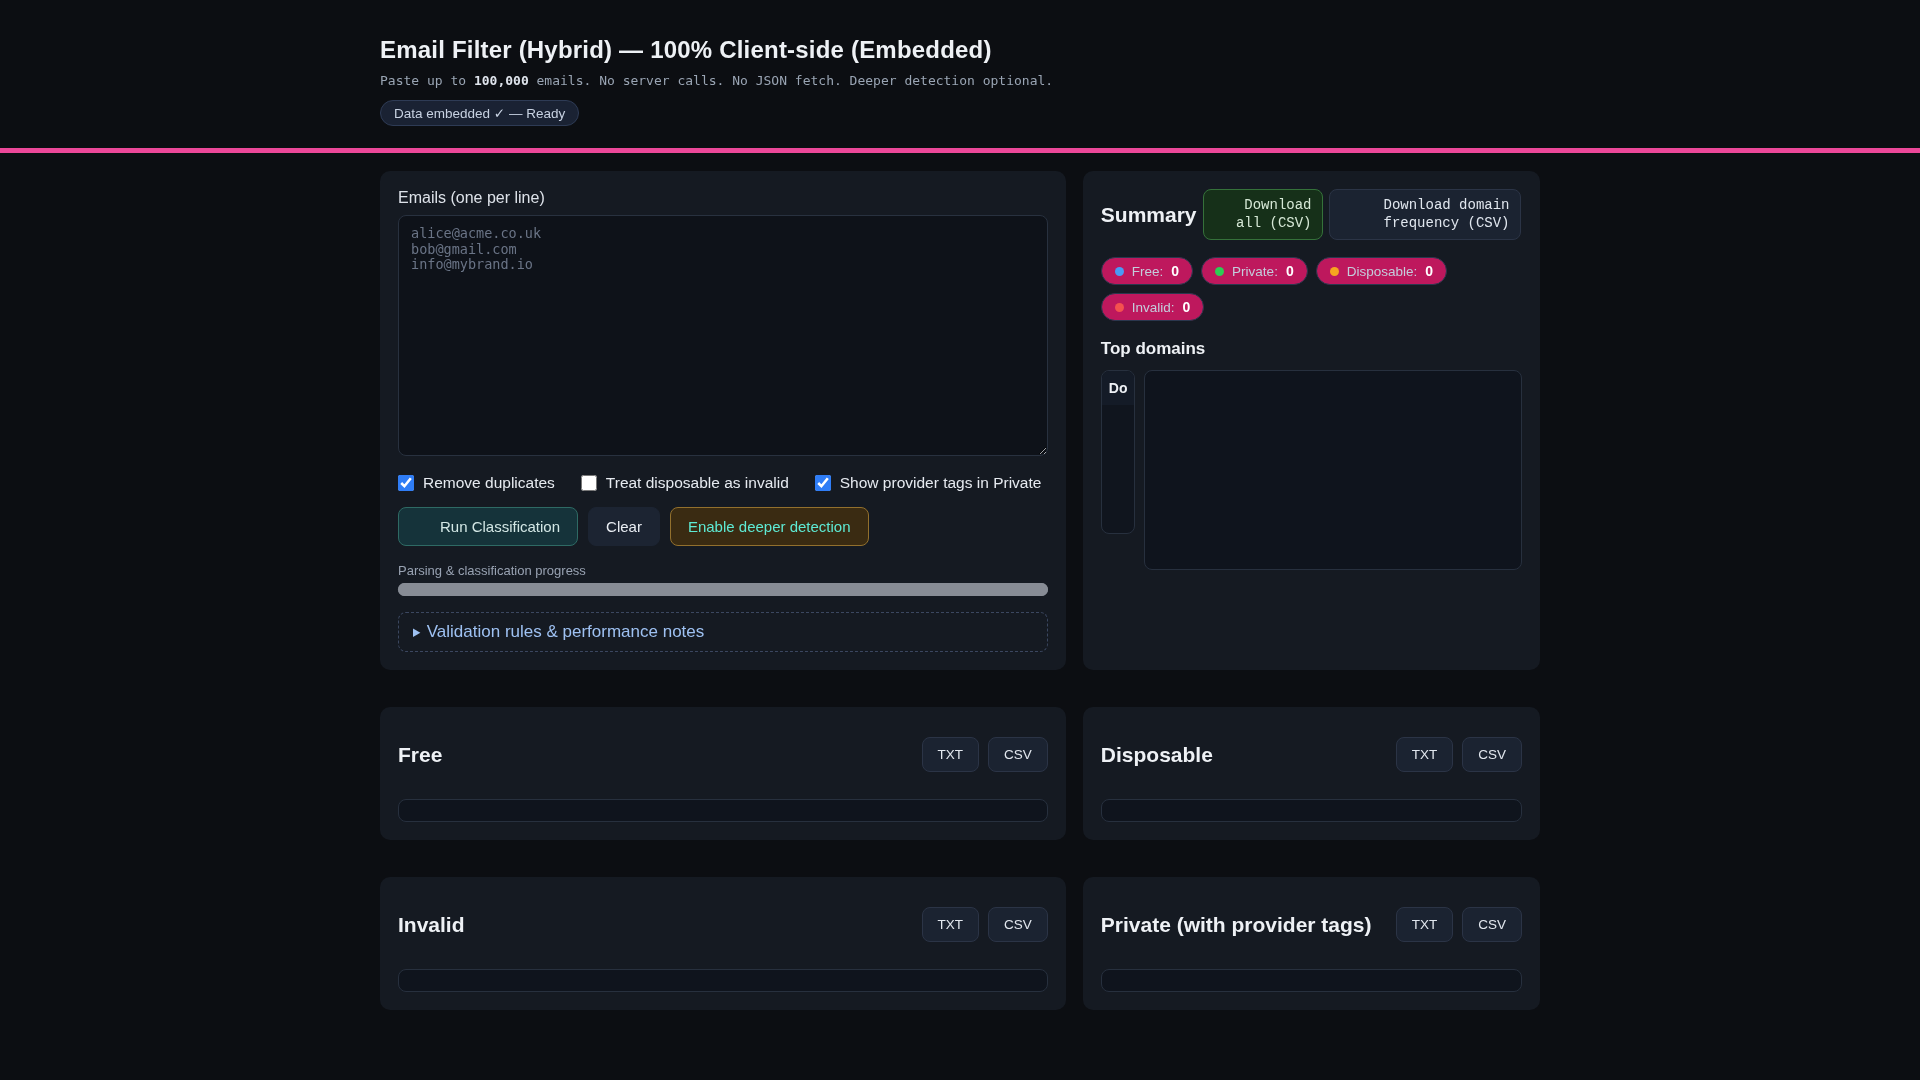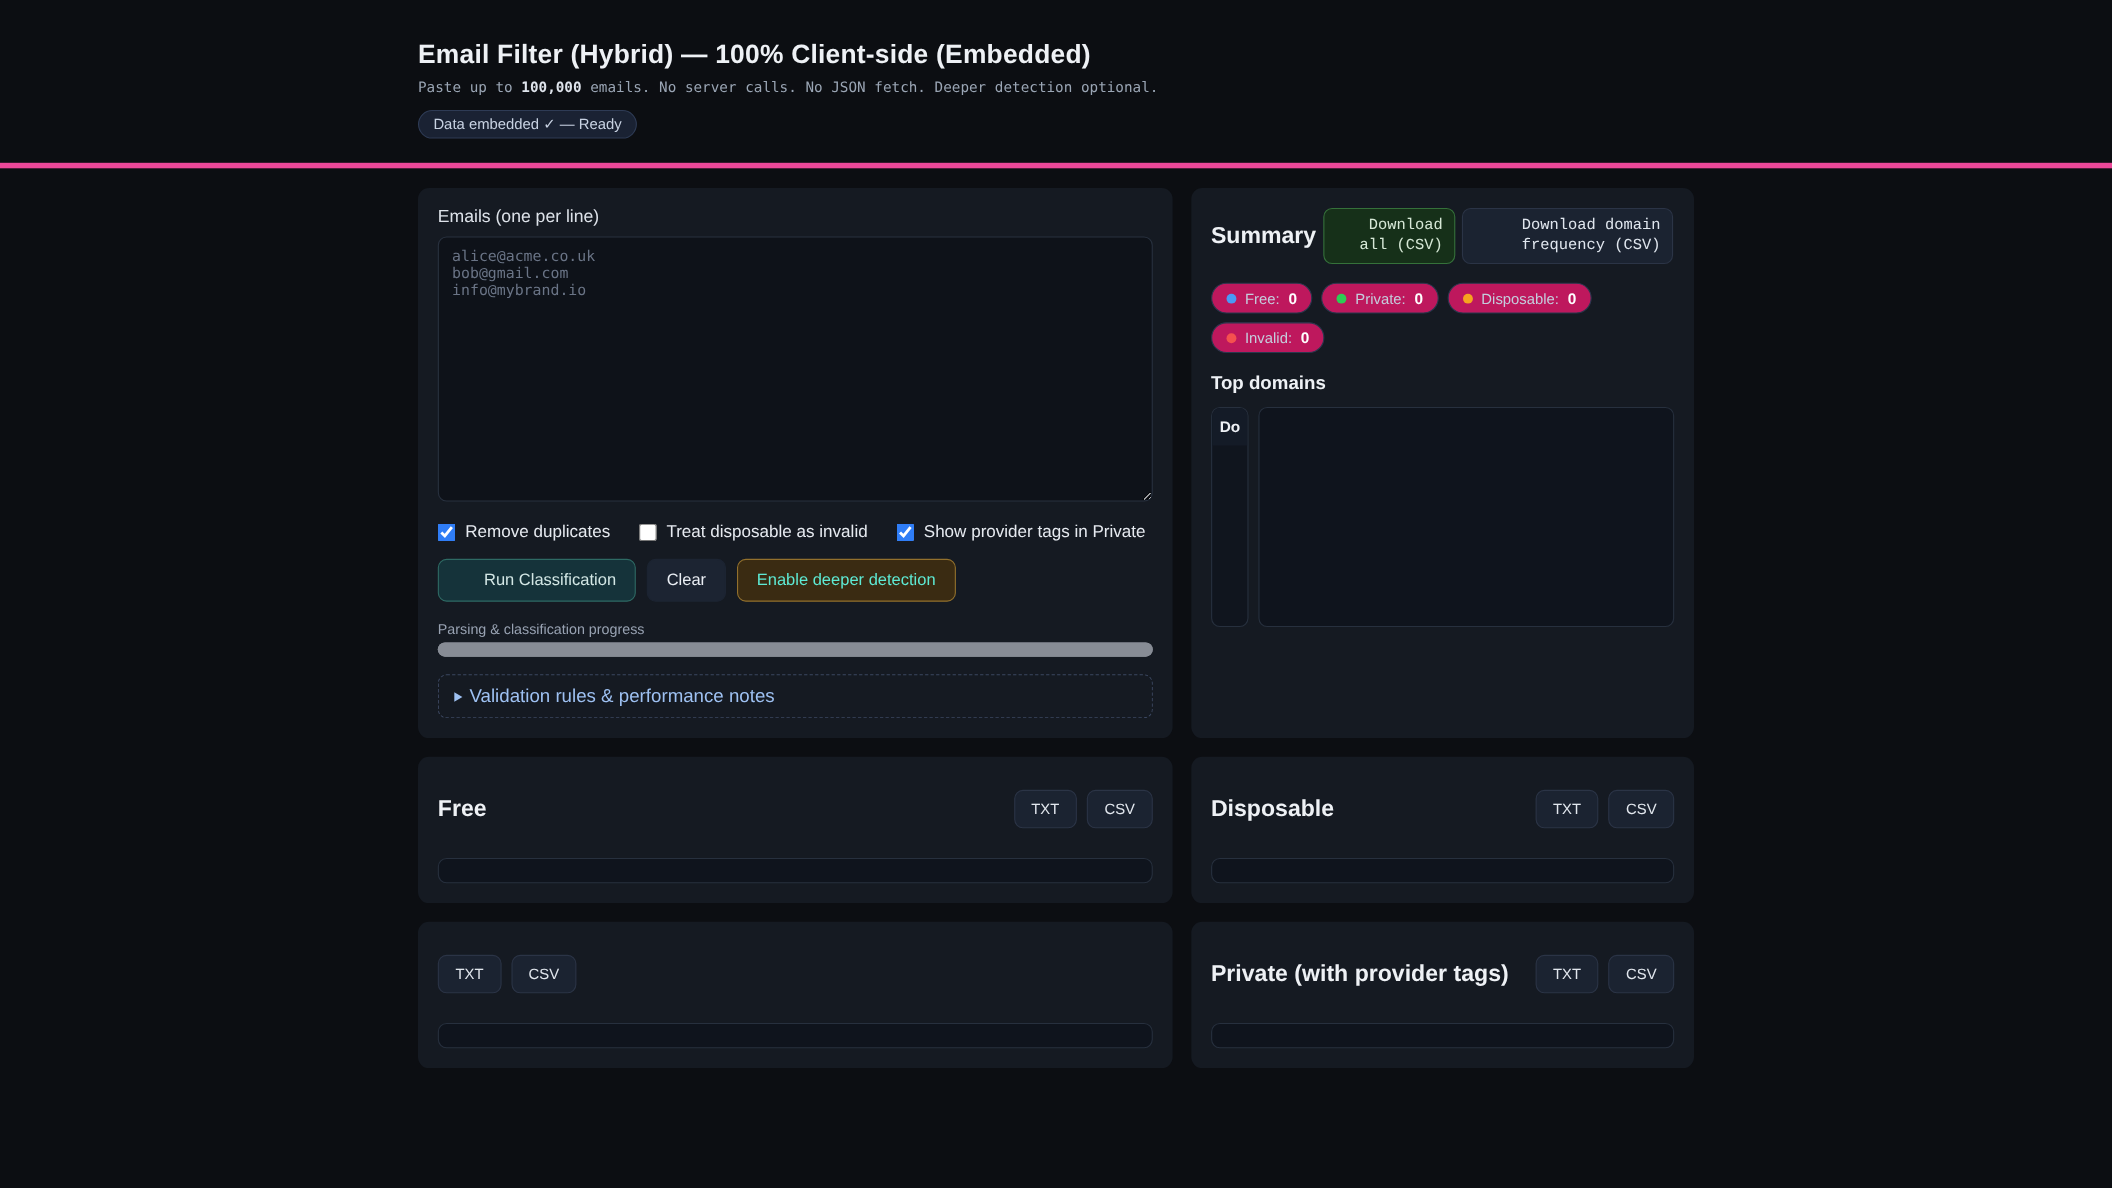--- a/index.html
+++ b/index.html
@@ -23,21 +23,21 @@
   .status-badge {
     display: inline-block; margin-top: 12px;
     padding: 4px 13px; border-radius: 999px;
     background: #1a2233; border: 1px solid #2e3b55;
     font-size: 13.5px; color: #c8d2e2;
   }
 
   
   .main-grid {
     margin-top: 18px; padding-bottom: 40px;
-    display: grid; grid-template-columns: 1.5fr 1fr; gap: 17px 17px;
+    display: grid; grid-template-columns: 1.5fr 1fr; gap: 37px 17px;
     align-items: stretch;
   }
   .card {
     background: #151a22; border-radius: 10px; padding: 18px;
   }
 
   
   .field-label { font-size: 16px; color: #dde2e9; margin-bottom: 8px; }
   textarea.email-input {
     width: 100%; height: 241px; resize: vertical;
@@ -88,21 +88,21 @@
     display: inline-flex; align-items: center; gap: 8px;
     padding: 5px 13px; border-radius: 999px;
     background: #be185d; border: 1px solid #2b374e;
     font-size: 13.5px; color: #c4cddc;
   }
   .pill .dot { width: 9px; height: 9px; border-radius: 50%; display: inline-block; }
   .pill b { color: #ffffff; font-size: 14px; }
   .subsection-title { margin-top: 18px; font-size: 17px; font-weight: bold; color: #eef1f5; }
   .domains-wrap { margin-top: 11px; display: flex; gap: 9px; }
   .domains-table {
-    width: 34px; height: 200px; overflow: hidden;
+    width: 34px; height: 164px; overflow: hidden;
     background: #10151e; border: 1px solid #27303e; border-radius: 8px;
     flex: none;
   }
   .domains-table .th {
     background: #141b27; padding: 9px 7px; font-size: 14px; font-weight: bold;
     color: #eef1f5; white-space: nowrap; border-radius: 7px 7px 0 0;
   }
   .domains-list {
     flex: 1; height: 200px;
     background: #0f141d; border: 1px solid #27303e; border-radius: 8px;
@@ -233,20 +233,21 @@
         <div class="export-btns">
           <button class="btn-export">TXT</button>
           <button class="btn-export">CSV</button>
         </div>
       </div>
       <div class="result-list"></div>
     </section>
 
     <section class="card">
       <div class="result-head">
+        <h2 class="card-title">Invalid</h2>
         <div class="export-btns">
           <button class="btn-export">TXT</button>
           <button class="btn-export">CSV</button>
         </div>
       </div>
       <div class="result-list"></div>
     </section>
 
     <section class="card">
       <div class="result-head">

